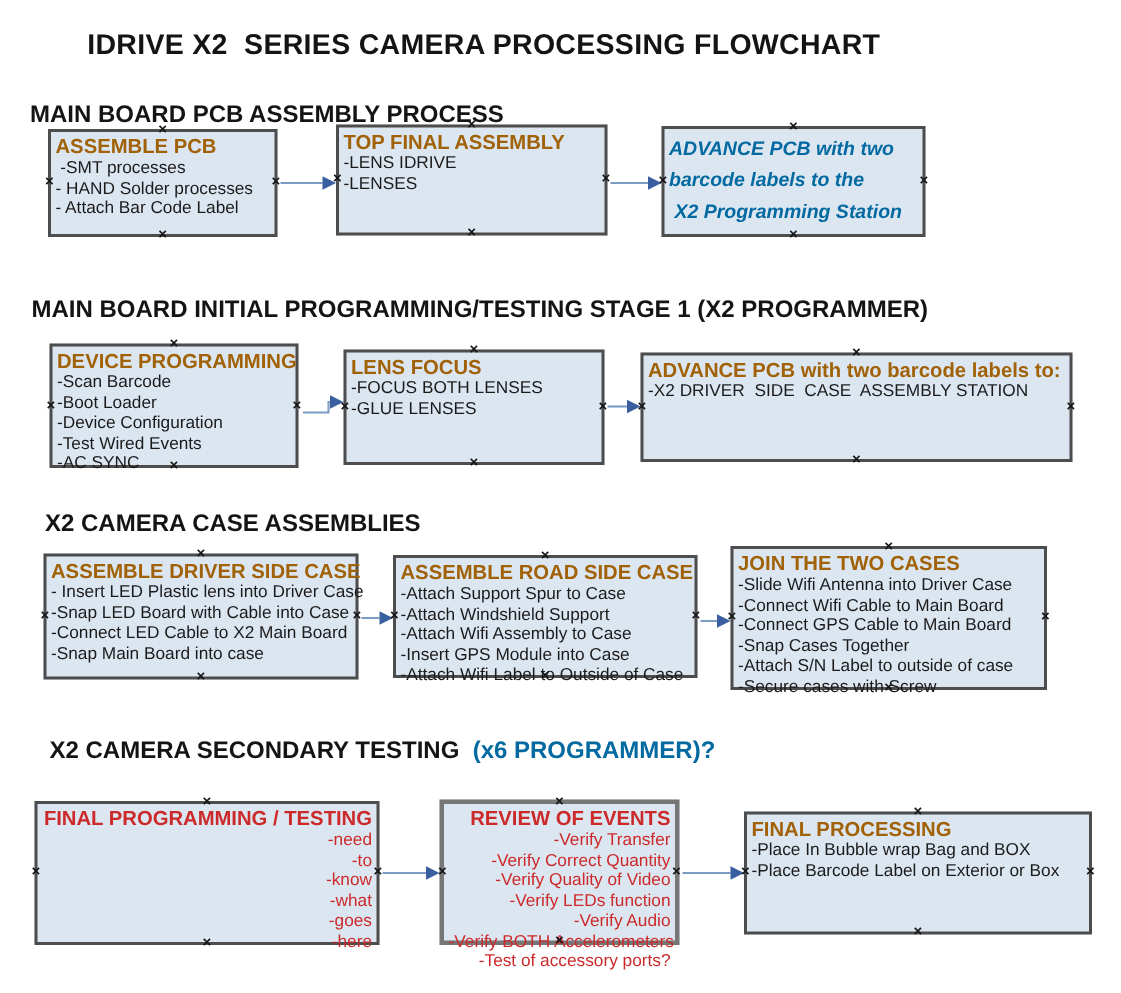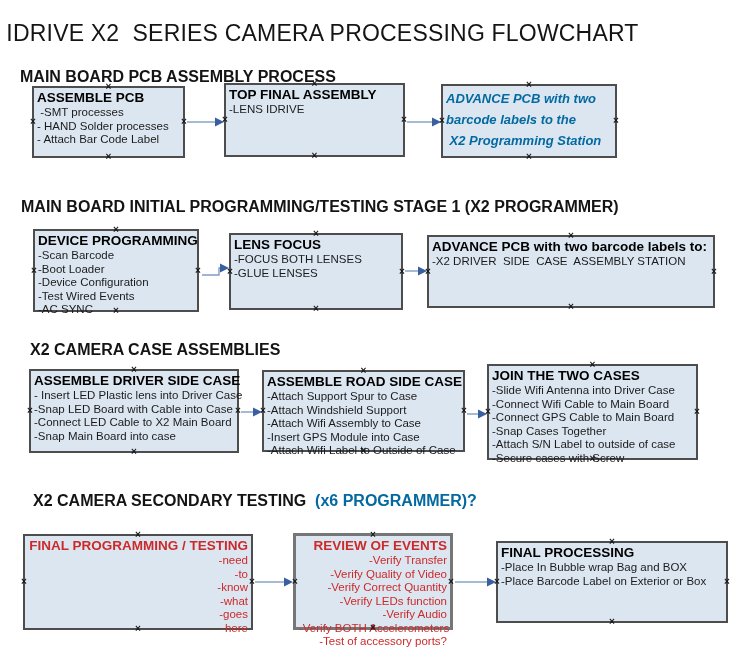--- a/index.html
+++ b/index.html
@@ -2,32 +2,32 @@
 <html><head>
 <meta charset="utf-8">
 <style>
   html,body{margin:0;padding:0;background:#ffffff;}
   #canvas{
     position:relative;width:747px;height:662px;background:#ffffff;
     font-family:"Liberation Sans", sans-serif;color:#111;overflow:hidden;
   }
   .title{
     position:absolute;top:20px;left:0;width:645px;text-align:center;
-    font-size:23px;font-weight:normal;letter-spacing:.2px;white-space:pre;color:#141414;
+    font-size:19px;font-weight:bold;letter-spacing:.2px;white-space:pre;color:#141414;
   }
   .sect{
     position:absolute;font-size:16px;font-weight:bold;white-space:pre;color:#141414;
   }
   .sect .red{color:#0369a1;}
   .fbox{
     position:absolute;background:#dce6f1;border:2px solid #4d4d4d;
     box-sizing:border-box;padding:2px 3px;
   }
   .fbox.thick{border:3px solid #767676;}
-  .bhead{font-size:13.5px;line-height:16px;font-weight:bold;white-space:pre;color:#000000;}
+  .bhead{font-size:13.5px;line-height:16px;font-weight:bold;white-space:pre;color:#a16207;}
   .bitem{font-size:11.5px;line-height:13.5px;white-space:pre;color:#1b1b1b;}
   .bline{font-size:13px;line-height:21px;font-weight:bold;white-space:pre;color:#0369a1;font-style:italic;}
   .redbox .bhead,.redbox .bitem{color:#cc2a2a;text-align:right;}
   .h{
     position:absolute;font-size:10px;line-height:8px;height:8px;width:8px;
     font-weight:bold;color:#161616;z-index:3;text-align:center;
   }
   .ht{top:-5px;left:50%;margin-left:-4px;}
   .hb{bottom:-5px;left:50%;margin-left:-4px;}
   .hl{left:-5px;top:50%;margin-top:-4px;}
@@ -57,20 +57,21 @@
     <div class="bitem">- Attach Bar Code Label</div>
   </div>
 
   <div class="fbox" style="left:224px;top:83px;width:181px;height:74px">
     <span class="h ht">×</span>
     <span class="h hb">×</span>
     <span class="h hl">×</span>
     <span class="h hr">×</span>
     <div class="bhead">TOP FINAL ASSEMBLY</div>
     <div class="bitem">-LENS IDRIVE</div>
+    <div class="bitem">-LENSES</div>
   </div>
 
   <div class="fbox" style="left:441px;top:84px;width:176px;height:74px">
     <span class="h ht">×</span>
     <span class="h hb">×</span>
     <span class="h hl">×</span>
     <span class="h hr">×</span>
     <div class="bline">ADVANCE PCB with two</div>
     <div class="bline">barcode labels to the</div>
     <div class="bline"> X2 Programming Station</div>
@@ -161,22 +162,22 @@
     <div class="bitem">-here</div>
   </div>
 
   <div class="fbox redbox thick" style="left:293px;top:533px;width:160px;height:97px">
     <span class="h ht">×</span>
     <span class="h hb">×</span>
     <span class="h hl">×</span>
     <span class="h hr">×</span>
     <div class="bhead">REVIEW OF EVENTS</div>
     <div class="bitem">-Verify Transfer</div>
+    <div class="bitem">-Verify Correct Quantity</div>
     <div class="bitem">-Verify Quality of Video</div>
-    <div class="bitem">-Verify Correct Quantity</div>
     <div class="bitem">-Verify LEDs function</div>
     <div class="bitem">-Verify Audio</div>
     <div class="bitem">-Verify BOTH Accelerometers</div>
     <div class="bitem">-Test of accessory ports?</div>
   </div>
 
   <div class="fbox" style="left:496px;top:541px;width:232px;height:82px">
     <span class="h ht">×</span>
     <span class="h hb">×</span>
     <span class="h hl">×</span>

